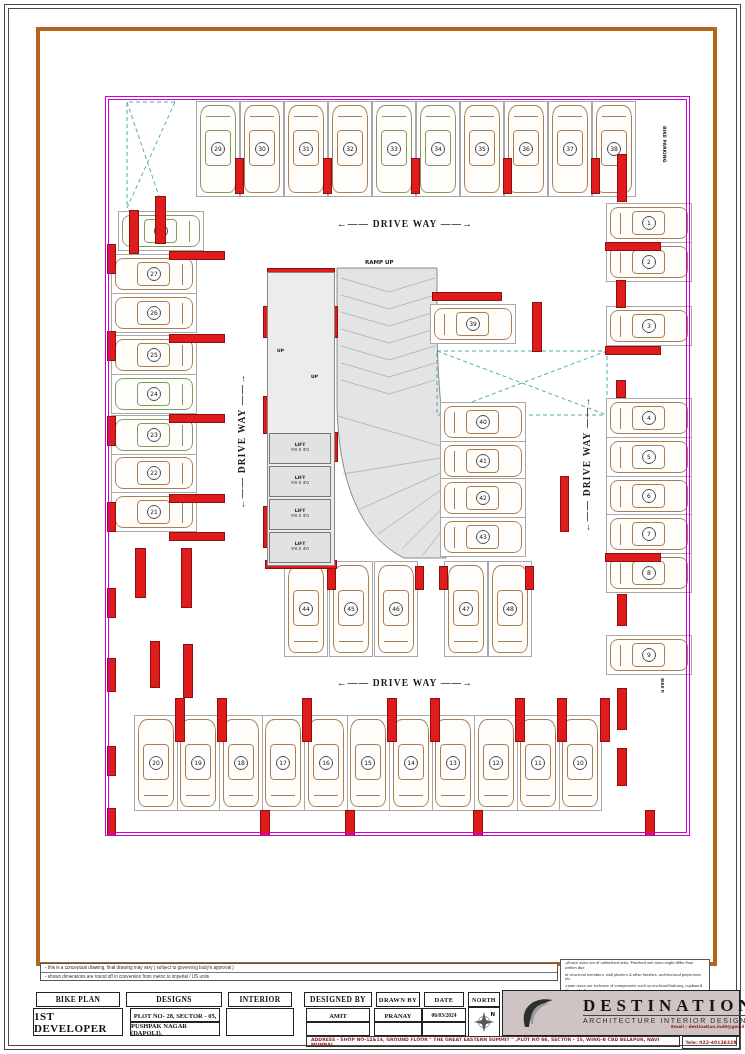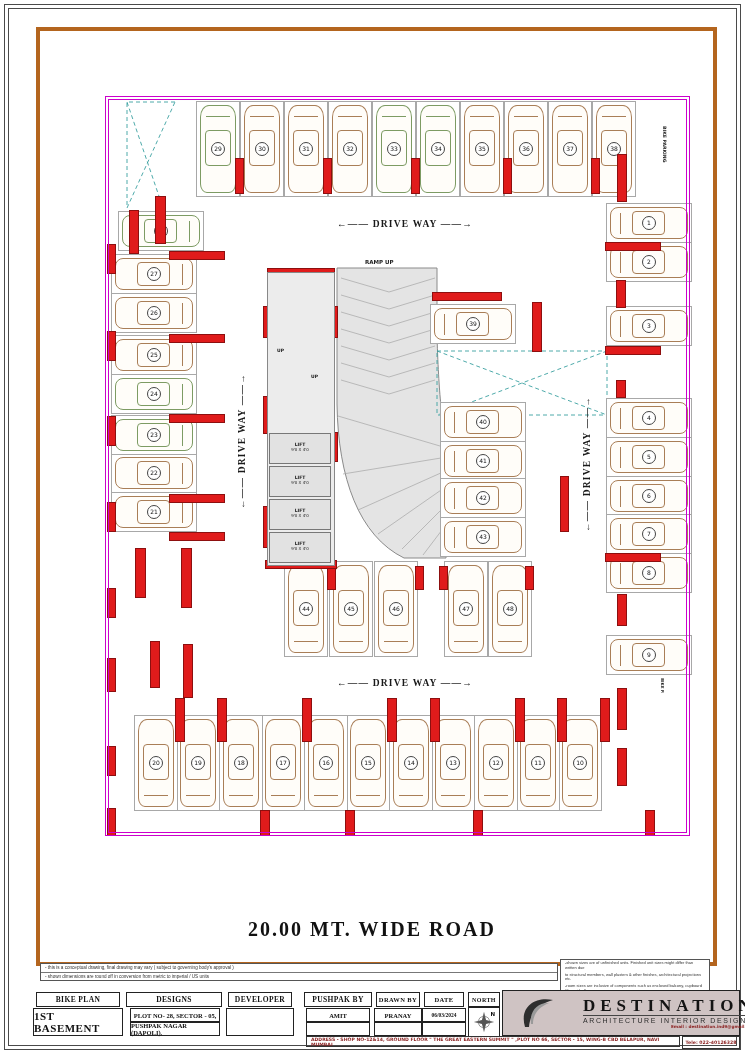--- a/index.html
+++ b/index.html
@@ -465,43 +465,42 @@
     </div>
 
     <span class="small-label" style="left:260px;top:163px;font-size:5.5px;">RAMP UP</span>
     <span class="small-label vtext" style="left:562px;top:30px;font-size:4.6px;">BIKE PARKING</span>
     <span class="small-label vtext" style="left:560px;top:582px;font-size:4px;">BIKE P.</span>
 
     <div class="mg1"></div>
     <div class="mg2"></div>
   </div>
 
-  <div id="road">20.00 MT. WIDE ROAD</div>
 
   <div class="notebox" style="left:40px;top:963px;width:516px;">
     <span class="ln">- this is a conceptual drawing, final drawing may vary ( subject to governing body's approval )</span>
     <span class="ln">- shown dimensions are round off in conversion from metric to imperial / US units</span>
   </div>
   <div class="notebox" style="left:560px;top:959px;width:148px;font-size:4px;">
     <span class="ln" style="border-bottom:none;font-size:4px;line-height:4.8px;">-shown sizes are of unfinished units. Finished unit sizes might differ than written due</span>
     <span class="ln" style="border-bottom:none;font-size:4px;line-height:4.8px;">to structural members, wall plasters &amp; other finishes, architectural projections etc.</span>
     <span class="ln" style="font-size:4px;line-height:4.8px;">-room sizes are inclusive of components such as enclosed balcony, cupboard (if provided)</span>
   </div>
 
   <div class="tb-box tb-head" style="left:36px;top:992px;width:82px;height:13px;">BIKE PLAN</div>
-  <div class="tb-box tb-big" style="left:33px;top:1008px;width:88px;height:26px;">1ST BASEMENT</div>
+  <div class="tb-box tb-big" style="left:33px;top:1008px;width:88px;height:26px;">1ST DEVELOPER</div>
 
   <div class="tb-box tb-head" style="left:126px;top:992px;width:94px;height:13px;">DESIGNS</div>
   <div class="tb-box tb-val" style="left:130px;top:1008px;width:88px;height:12px;">PLOT NO- 28, SECTOR - 05,</div>
   <div class="tb-box tb-val" style="left:130px;top:1022px;width:88px;height:12px;">PUSHPAK NAGAR (DAPOLI).</div>
 
-  <div class="tb-box tb-head" style="left:228px;top:992px;width:62px;height:13px;">DEVELOPER</div>
+  <div class="tb-box tb-head" style="left:228px;top:992px;width:62px;height:13px;">INTERIOR</div>
   <div class="tb-box tb-val" style="left:226px;top:1008px;width:66px;height:26px;"></div>
 
-  <div class="tb-box tb-head" style="left:304px;top:992px;width:66px;height:13px;">PUSHPAK BY</div>
+  <div class="tb-box tb-head" style="left:304px;top:992px;width:66px;height:13px;">DESIGNED BY</div>
   <div class="tb-box tb-val" style="left:306px;top:1008px;width:62px;height:12px;">AMIT</div>
   <div class="tb-box tb-val" style="left:306px;top:1022px;width:62px;height:12px;"></div>
 
   <div class="tb-box tb-head" style="left:376px;top:992px;width:42px;height:13px;font-size:6.5px;">DRAWN BY</div>
   <div class="tb-box tb-val" style="left:374px;top:1008px;width:46px;height:12px;">PRANAY</div>
   <div class="tb-box tb-val" style="left:374px;top:1022px;width:46px;height:12px;"></div>
 
   <div class="tb-box tb-head" style="left:424px;top:992px;width:38px;height:13px;font-size:6.5px;">DATE</div>
   <div class="tb-box tb-val" style="left:422px;top:1008px;width:42px;height:12px;font-size:5.5px;">06/03/2024</div>
   <div class="tb-box tb-val" style="left:422px;top:1022px;width:42px;height:12px;"></div>

